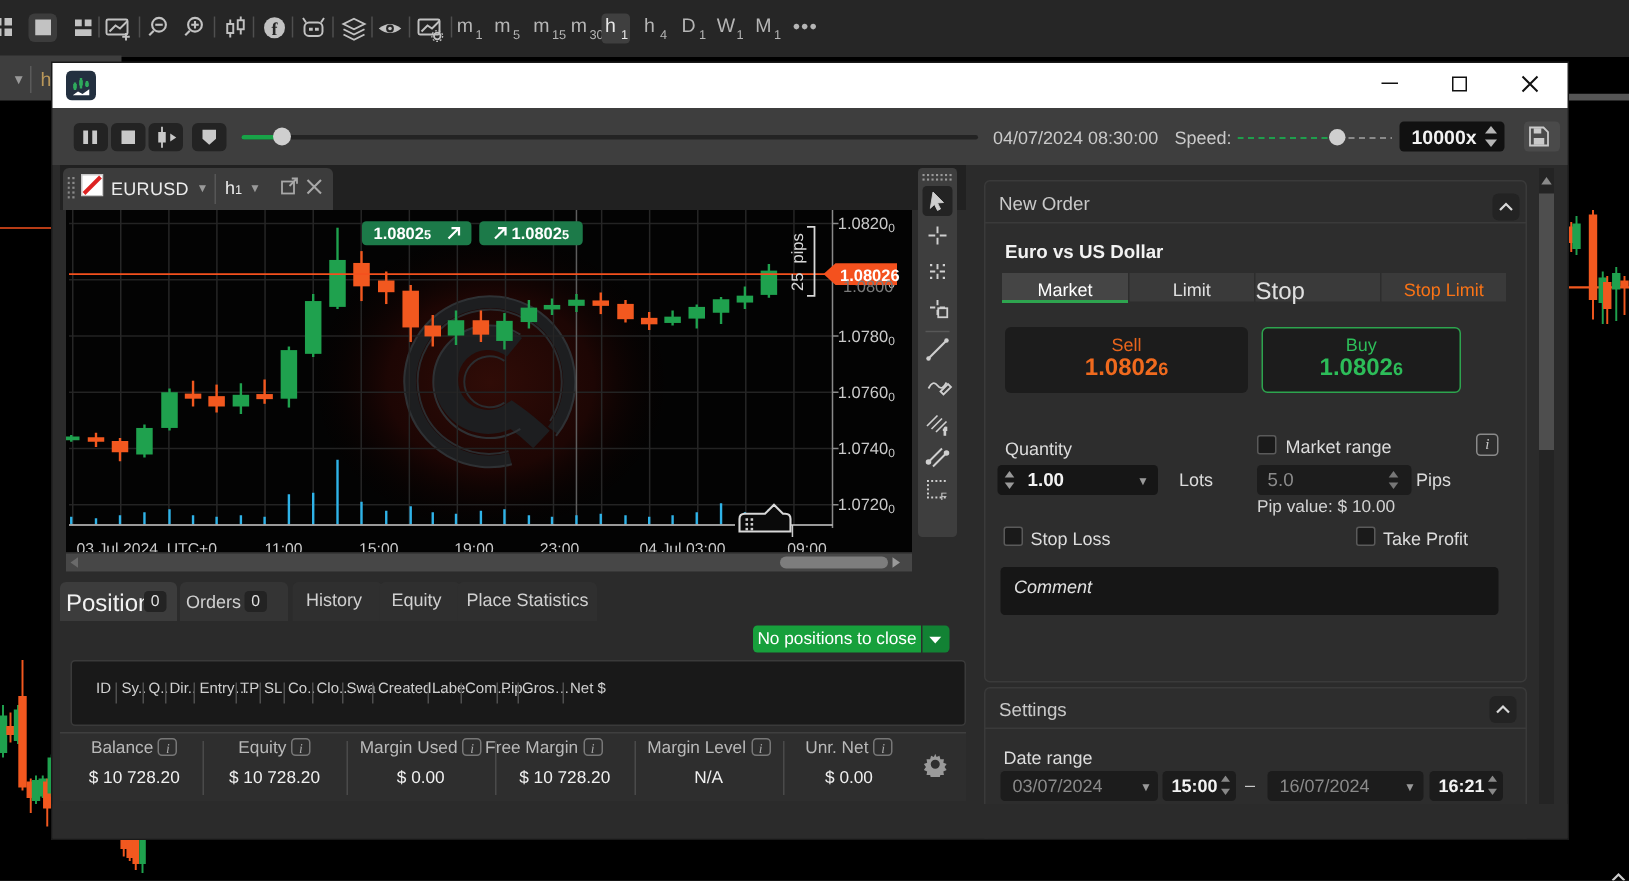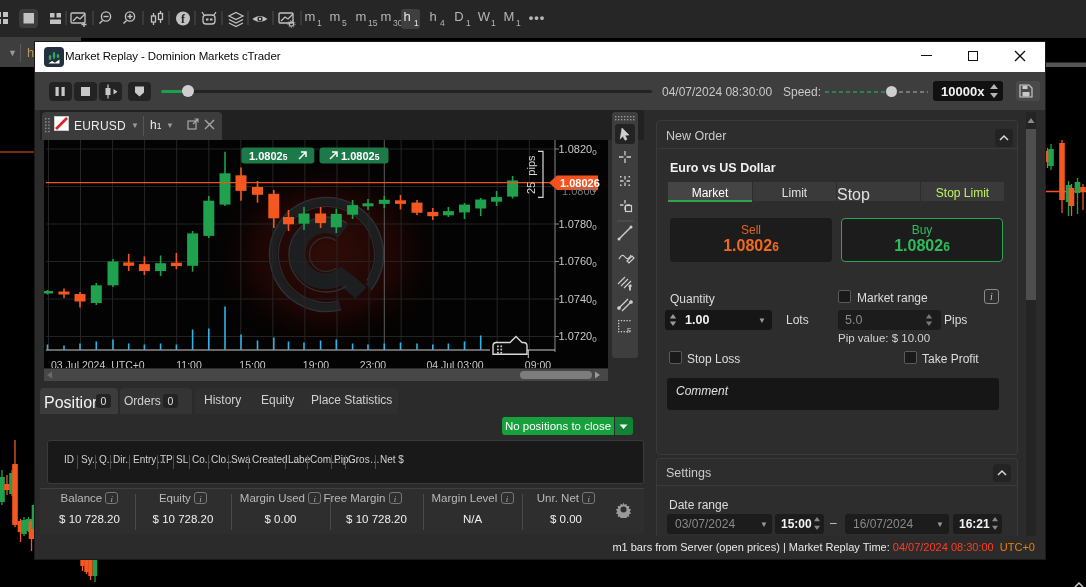--- a/index.html
+++ b/index.html
@@ -161,21 +161,20 @@
       <g stroke="#2faa5c" stroke-width="1.6" fill="none">
         <path d="M 6 13 V 8 M 10 12 V 5 M 14 11 V 7"></path>
       </g>
       <g fill="#2faa5c">
         <rect x="4.8" y="9" width="2.4" height="3"></rect>
         <rect x="8.8" y="6.5" width="2.4" height="3.5"></rect>
         <rect x="12.8" y="8" width="2.4" height="2.4"></rect>
       </g>
       <path d="M 4.5 16.5 l 3.5 -2.5 l 3 1.7 l 4.5 -3.2 v 4 h -11 Z" fill="#fff"></path>
     </svg>
-  <div class="abs" style="left:30px;top:8px;color:#0a0a0a;font-size:11.5px;letter-spacing:-0.1px">Market Replay - Dominion Markets cTrader</div>
   <div class="abs" style="left:886px;top:13px;width:11px;height:1.4px;background:#111"></div>
   <div class="abs" style="left:933px;top:9px;width:10px;height:10px;border:1.2px solid #111"></div>
   <svg class="abs" style="left:979px;top:8px" width="12" height="12">
       <path d="M 1 1 L 11 11 M 11 1 L 1 11" stroke="#111" stroke-width="1.3"></path>
     </svg>
 
   <div class="abs" style="left:0;top:30px;width:1010px;height:38px;background:#3e3e3e"></div>
   <svg class="abs" style="left:14px;top:40px" width="122" height="19">
     <rect x="0" y="0" width="23" height="19" rx="4" fill="#232323"></rect>
     <rect x="6.5" y="5" width="3.2" height="9" fill="#c9c9c9"></rect>
@@ -504,27 +503,27 @@
   <div class="abs" style="left:635px;top:119px;color:#f2f2f2;font-size:12.5px;font-weight:bold">Euro vs US Dollar</div>
 
   <div class="abs" style="left:633px;top:140px;width:84px;height:18px;background:#454545"></div>
   <div class="abs" style="left:633px;top:158px;width:84px;height:2px;background:#2ea44f"></div>
   <div class="abs" style="left:633px;top:144px;width:84px;color:#fff;font-size:12px;text-align:center">Market</div>
   <div class="abs" style="left:718px;top:140px;width:83px;height:19px;background:#3a3a3a"></div>
   <div class="abs" style="left:718px;top:144px;width:83px;color:#e0e0e0;font-size:12px;text-align:center">Limit</div>
   <div class="abs" style="left:802px;top:140px;width:83px;height:19px;background:#3a3a3a"></div>
   <div class="abs" style="left:802px;top:144px;width:83px;color:#e0e0e0;font-size:16px;text-align:left">Stop</div>
   <div class="abs" style="left:886px;top:140px;width:83px;height:19px;background:#3a3a3a"></div>
-  <div class="abs" style="left:886px;top:144px;width:83px;color:#bef264;font-size:12px;text-align:center">Stop Limit</div>
+  <div class="abs" style="left:886px;top:144px;width:83px;color:#f97316;font-size:12px;text-align:center">Stop Limit</div>
 
   <div class="abs" style="left:635px;top:176px;width:162px;height:44px;background:#1c1c1c;border-radius:4px;text-align:center">
     <div style="color:#e8641c;font-size:12px;margin-top:5px">Sell</div>
     <div style="color:#f06a1e;font-size:16px;font-weight:bold;line-height:17px">1.0802<span style="font-size:12px">6</span></div>
   </div>
-  <div class="abs" style="left:806px;top:176px;width:162px;height:44px;background:#1c1c1c;border:1px solid #2da44e;border-radius:4px;text-align:center">
+  <div class="abs" style="left:806px;top:176px;width:133px;height:44px;background:#1c1c1c;border:1px solid #2da44e;border-radius:4px;text-align:center">
     <div style="color:#2dbd59;font-size:12px;margin-top:4px">Buy</div>
     <div style="color:#2dbd59;font-size:16px;font-weight:bold;line-height:17px">1.0802<span style="font-size:12px">6</span></div>
   </div>
 
   <div class="lbl" style="left:635px;top:250px">Quantity</div>
   <div class="chk" style="left:803px;top:248px"></div>
   <div class="lbl" style="left:822px;top:249px">Market range</div>
   <div class="abs" style="left:949px;top:247px;width:15px;height:15px;border:1px solid #8a8a8a;border-radius:3px;color:#c9c9c9;font-size:10px;text-align:center;line-height:14px;font-family:'Liberation Serif',serif;font-style:italic">i</div>
 
   <div class="inp" style="left:630px;top:268px;width:107px;height:20px"></div>
@@ -660,13 +659,12 @@
     <div class="abs" style="left:388px;top:471px;width:99px;text-align:center;color:#f0f0f0;font-size:11.5px">N/A</div>
     <div class="abs" style="left:388px;top:452px;width:1px;height:36px;background:#4a4a4a"></div>
     <div class="abs" style="left:487px;top:450px;width:88px;text-align:center;color:#b9b9b9;font-size:11.5px">Unr. Net <span style="display:inline-block;width:13px;height:12px;border:1px solid #777;border-radius:3px;font-size:9px;line-height:12px;color:#aaa;font-family:'Liberation Serif',serif;font-style:italic">i</span></div>
     <div class="abs" style="left:487px;top:471px;width:88px;text-align:center;color:#f0f0f0;font-size:11.5px">$ 0.00</div>
     <div class="abs" style="left:487px;top:452px;width:1px;height:36px;background:#4a4a4a"></div>
   <svg class="abs" style="left:580px;top:459px" width="17" height="17" viewBox="0 0 17 17">
       <path d="M8.5 5.5 a3 3 0 1 0 0 6 a3 3 0 1 0 0 -6 m0 -4 l0.9 2.2 1.9 -0.9 0.6 2.3 2.4 0 -0.4 2.4 2.2 0.9 -1.4 2 1.4 2 -2.2 0.9 0.4 2.4 -2.4 0 -0.6 2.3 -1.9 -0.9 -0.9 2.2 -0.9 -2.2 -1.9 0.9 -0.6 -2.3 -2.4 0 0.4 -2.4 -2.2 -0.9 1.4 -2 -1.4 -2 2.2 -0.9 -0.4 -2.4 2.4 0 0.6 -2.3 1.9 0.9 Z" fill="#9a9a9a"></path>
     </svg>
 
   <div class="abs" style="left:0;top:494px;width:1010px;height:23px;background:#2b2b2b"></div>
-  <div class="abs" style="right:10px;top:499px;font-size:11px;color:#e8e8e8">m1 bars from Server (open prices) | Market Replay Time: <span style="color:#ff3d20">04/07/2024 08:30:00</span> &nbsp;<span style="color:#f57c00">UTC+0</span></div>
 </div>
 </body></html>

